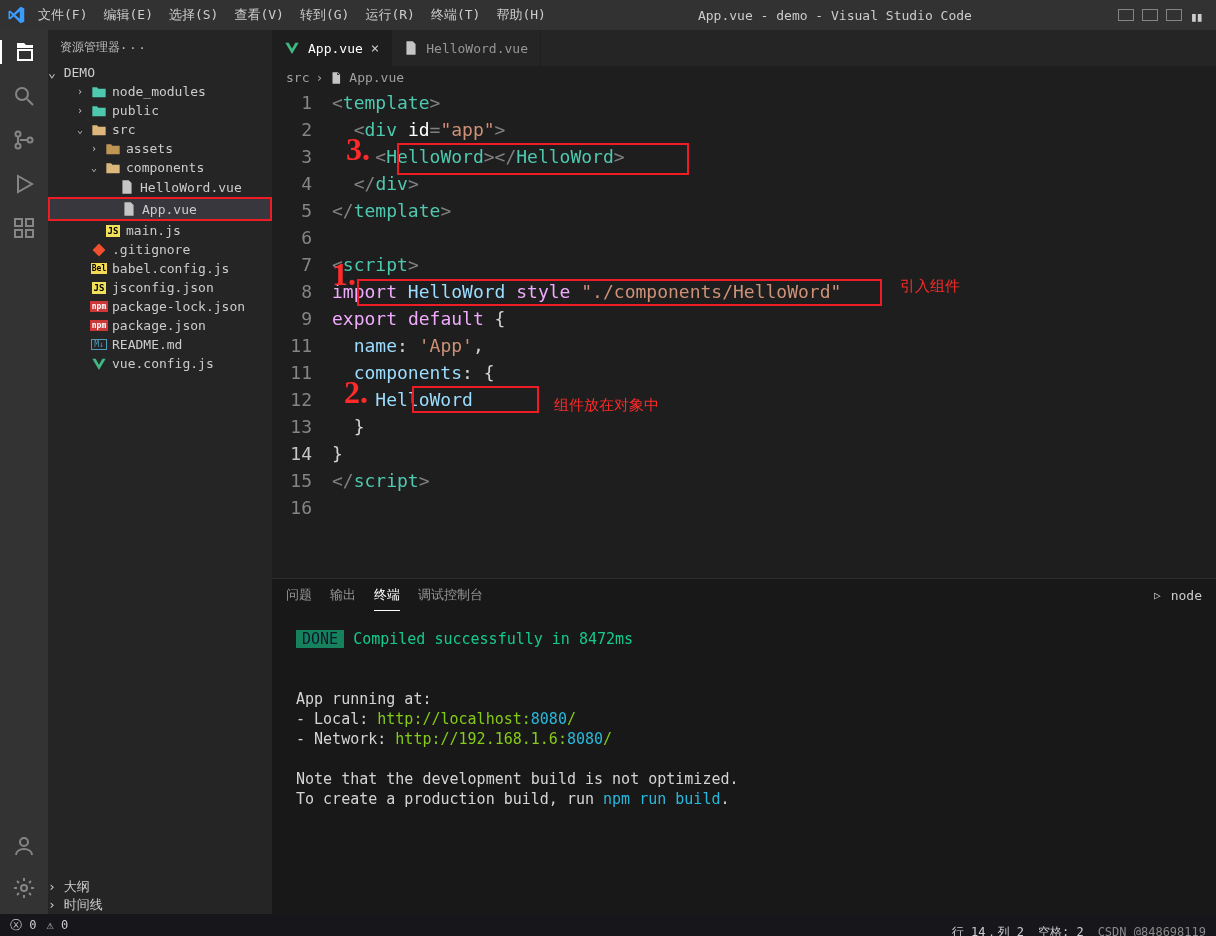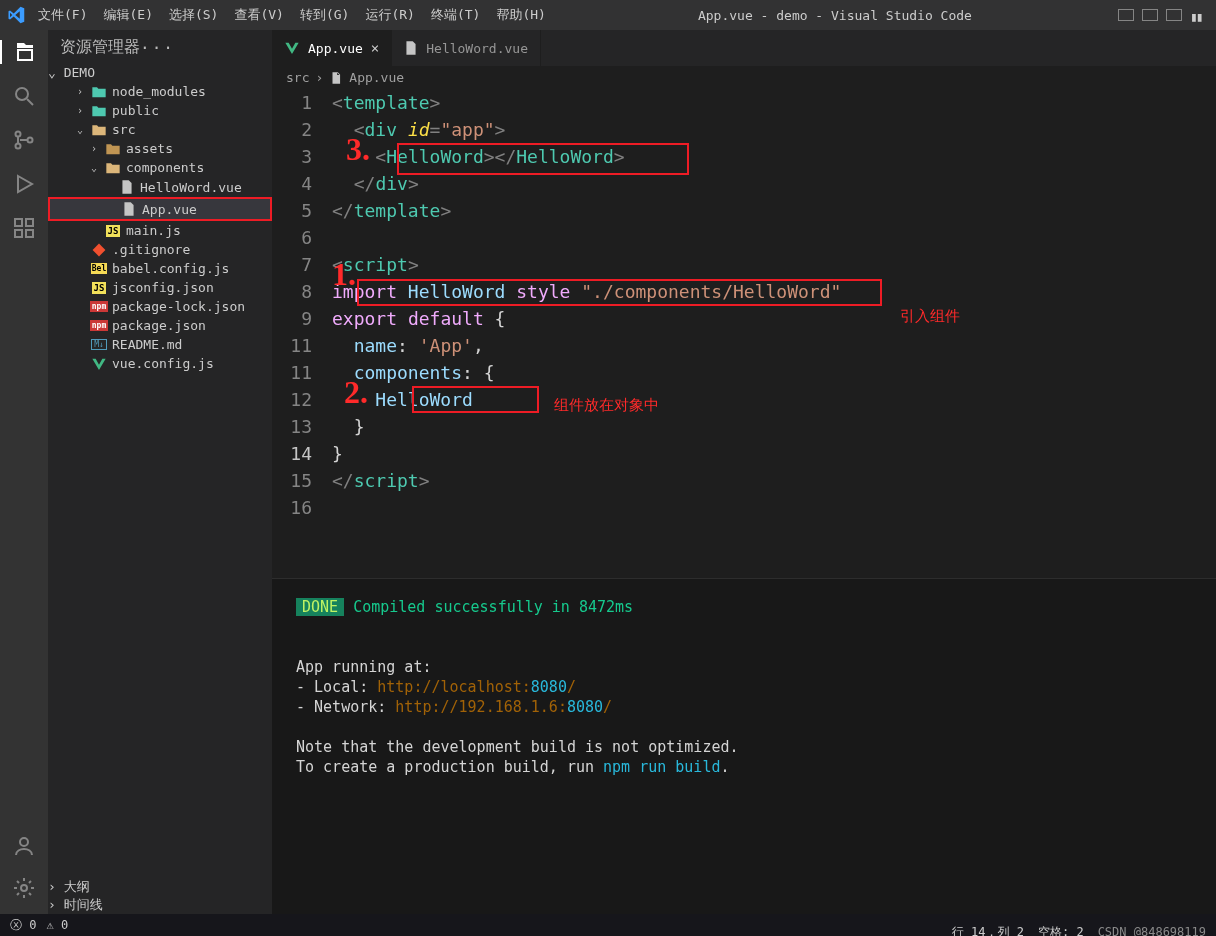--- a/index.html
+++ b/index.html
@@ -20,21 +20,21 @@
 
 
 .activitybar { width:48px; background:#333333; display:flex; flex-direction:column; align-items:center; padding-top:10px; gap:20px; color:#858585; }
 .activitybar .ab-item { width:48px; display:flex; justify-content:center; }
 .activitybar .ab-item.active { border-left:2px solid #fff; color:#fff; }
 .activitybar .bottom { margin-top:auto; margin-bottom:14px; display:flex; flex-direction:column; gap:18px; }
 .ab-icon { width:24px; height:24px; }
 
 
 .sidebar { width:224px; background:#252526; display:flex; flex-direction:column; }
-.sidebar .side-header { height:35px; display:flex; align-items:center; padding:0 12px; color:#bbbbbb; font-size:16px; }
+.sidebar .side-header { height:35px; display:flex; align-items:center; padding:0 12px; color:#bbbbbb; font-size:12px; }
 .sidebar .tree { flex:1; padding:2px 0; overflow:auto; }
 .tree .row { display:flex; align-items:center; padding:2px 0 2px 8px; color:#ccc; font-size:13px; gap:4px; }
 .tree .row.selected { background:#37373d; }
 .tree .row .indent { display:inline-block; }
 .tree .row .chev { width:12px; text-align:center; color:#c5c5c5; font-size:10px; }
 .tree .row .ficon { width:18px; display:flex; justify-content:center; }
 .tree .row .label { color:#ccc; }
 .red-box-file { border:2px solid #ee1c25; }
 
 
@@ -46,42 +46,42 @@
 .breadcrumb { padding:4px 14px; color:#a0a0a0; font-size:13px; display:flex; gap:6px; align-items:center; }
 .code { flex:1; overflow:auto; font-family:Consolas,monospace; font-size:18px; line-height:27px; position:relative; }
 .code-inner { position:relative; }
 .code .line { display:flex; }
 .code .gutter { width:60px; text-align:right; padding-right:20px; color:#858585; user-select:none; }
 .code .text { white-space:pre; color:#d4d4d4; position:relative; }
 .code .line.active .gutter { color:#c6c6c6; }
 
 .t-tag { color:#4ec9b0; }
 .t-punc { color:#808080; }
-.t-attr { color:#fde047;font-style:italic; }
+.t-attr { color:#ffffff; }
 .t-str { color:#ce9178; }
 .t-kw { color:#f0abfc; }
 .t-plain { color:#d4d4d4; }
 .t-id { color:#9cdcfe; }
 
 .anno { position:absolute; font-size:15px; color:#ff2a2a; pointer-events:none; }
 .anno-box { position:absolute; border:2px solid #ee1c25; pointer-events:none; }
 .anno-num { position:absolute; color:#ff2a2a; font-size:32px; font-weight:bold; font-family:'Segoe Script',cursive; pointer-events:none; }
 
 
 .panel { height:336px; background:#181818; border-top:1px solid #2d2d2d; display:flex; flex-direction:column; }
 .panel-tabs { height:32px; display:flex; align-items:center; gap:18px; padding:0 14px; font-size:13px; }
 .panel-tabs .pt { color:#969696; padding:6px 0; }
 .panel-tabs .pt.active { color:#fff; border-bottom:1px solid #fff; }
 .panel-tabs .spacer { flex:1; }
 .panel-tabs .right { display:flex; gap:10px; align-items:center; color:#ccc; }
 .term { flex:1; padding:18px 24px 10px 24px; font-family:Consolas,monospace; font-size:15px; line-height:20px; color:#d4d4d4; overflow:auto; }
-.term .done { background:#16825d; color:#bef264; padding:0 6px; }
+.term .done { background:#16825d; color:#0f172a; padding:0 6px; }
 .term .green { color:#16c98d; }
 .term .cyan { color:#29b8db; }
-.term .url { color:#a16207; }
+.term .url { color:#84cc16; }
 
 
 .statusbar { height:22px; background:#16161b; color:#cccccc; display:flex; align-items:center; font-size:12px; padding:0 10px; }
 .statusbar .sb-left { display:flex; gap:10px; align-items:center; }
 .statusbar .sb-right { margin-left:auto; display:flex; gap:14px; align-items:center;margin-top:14px; }
 .credit { color:#8a8a8a; }
 
 svg { display:block; }
 </style>
 </head>
@@ -414,29 +414,40 @@
             <div class="gutter">15</div>
             <div class="text"><span class="t-punc">&lt;/</span><span class="t-tag">script</span><span class="t-punc">&gt;</span></div>
           </div>
           <div class="line">
             <div class="gutter">16</div>
             <div class="text"><span class=""></span></div>
           </div>
           <div class="anno-box" style="top: 54px; left: 125px; width: 292px; height: 32px;"></div>
           <div class="anno-num" style="top: 47px; left: 74px;">3.</div>
           <div class="anno-box" style="top: 190px; left: 85px; width: 525px; height: 27px;"></div>
-          <div class="anno" style="top: 214px; left: 628px;">引入组件</div>
+          <div class="anno" style="top: 184px; left: 628px;">引入组件</div>
           <div class="anno-num" style="top: 172px; left: 60px;">1.</div>
           <div class="anno-box" style="top: 297px; left: 140px; width: 127px; height: 27px;"></div>
           <div class="anno" style="top: 303px; left: 282px;">组件放在对象中</div>
           <div class="anno-num" style="top: 290px; left: 72px;">2.</div>
         </div>
     </div>
 
     <div class="panel">
+      <div class="panel-tabs" id="paneltabs">
+          <div class="pt">问题</div>
+          <div class="pt">输出</div>
+          <div class="pt active">终端</div>
+          <div class="pt">调试控制台</div>
+        <div class="spacer"></div>
+        <div class="right">
+          <span style="font-size:11px">▷</span>
+          <span>node</span>
+        </div>
+      </div>
       <div class="term">
         <div><span class="done">DONE</span>  <span class="green">Compiled successfully in 8472ms</span></div>
         <br><br>
         <div>  <span>App running at:</span></div>
         <div>  <span>- Local:   </span><span class="url">http://localhost:</span><span class="cyan">8080</span><span class="url">/</span></div>
         <div>  <span>- Network: </span><span class="url">http://192.168.1.6:</span><span class="cyan">8080</span><span class="url">/</span></div>
         <br>
         <div>  <span>Note that the development build is not optimized.</span></div>
         <div>  <span>To create a production build, run </span><span class="cyan">npm run build</span><span>.</span></div>
       </div>

